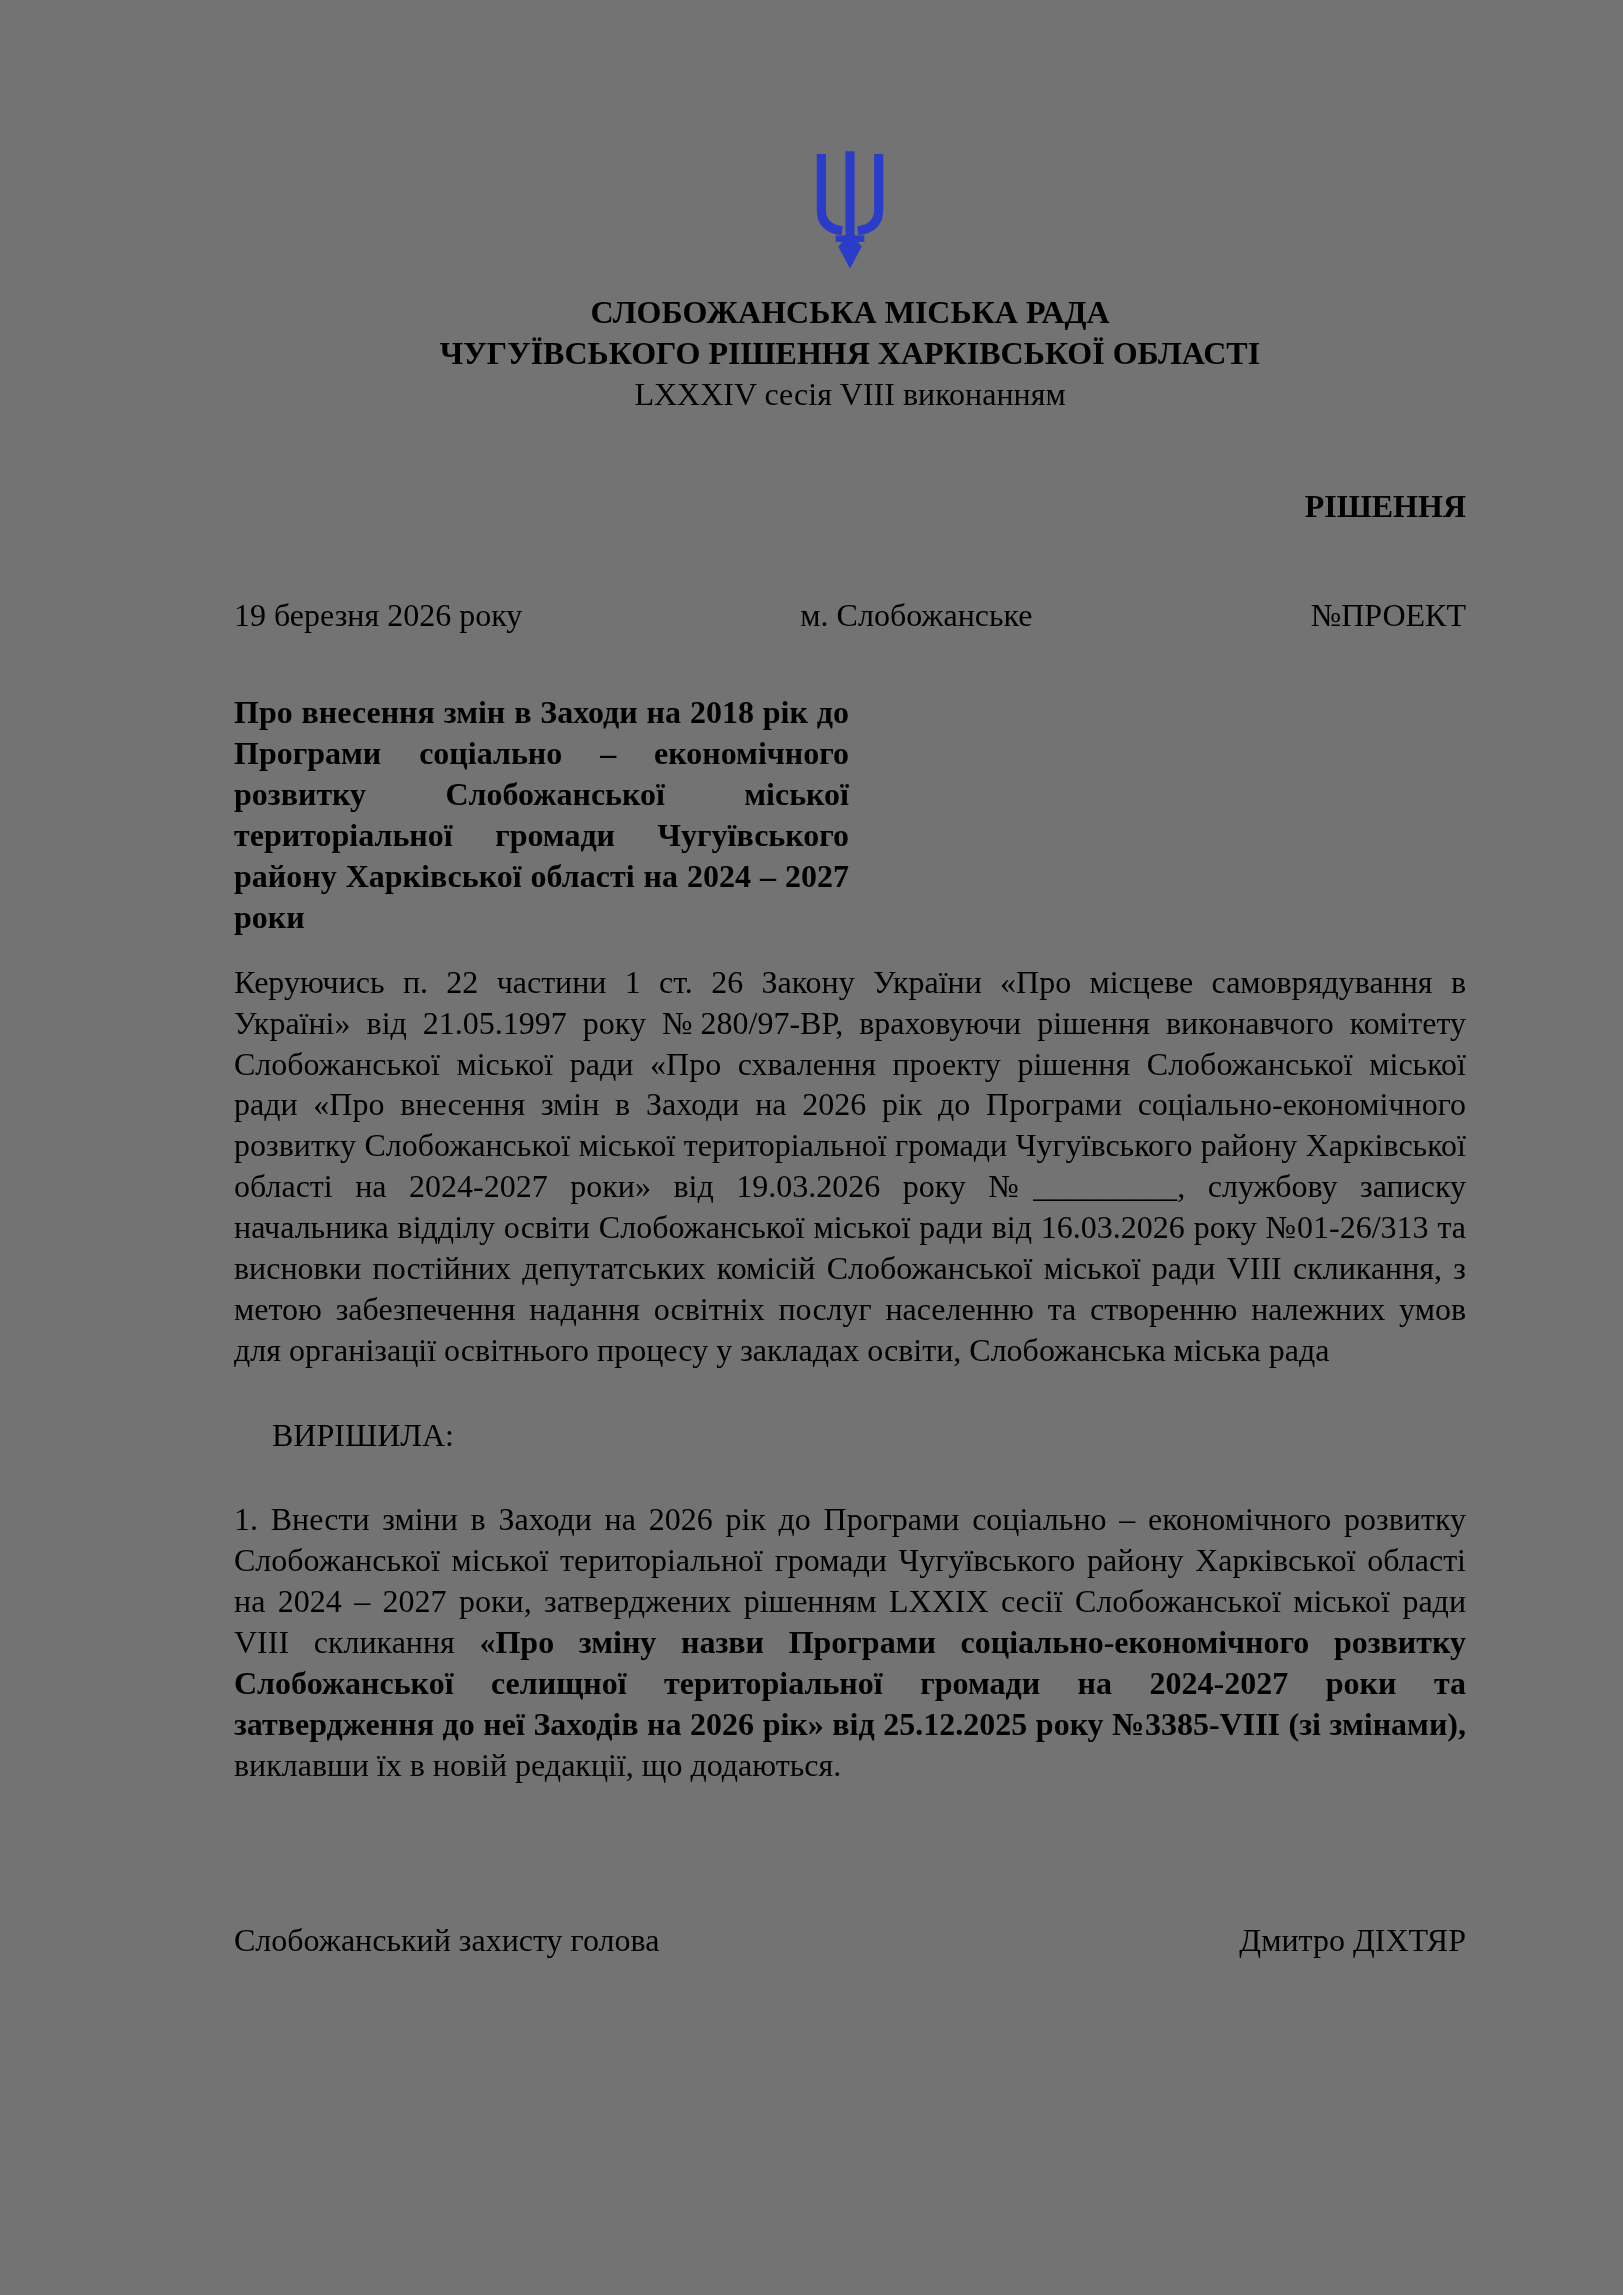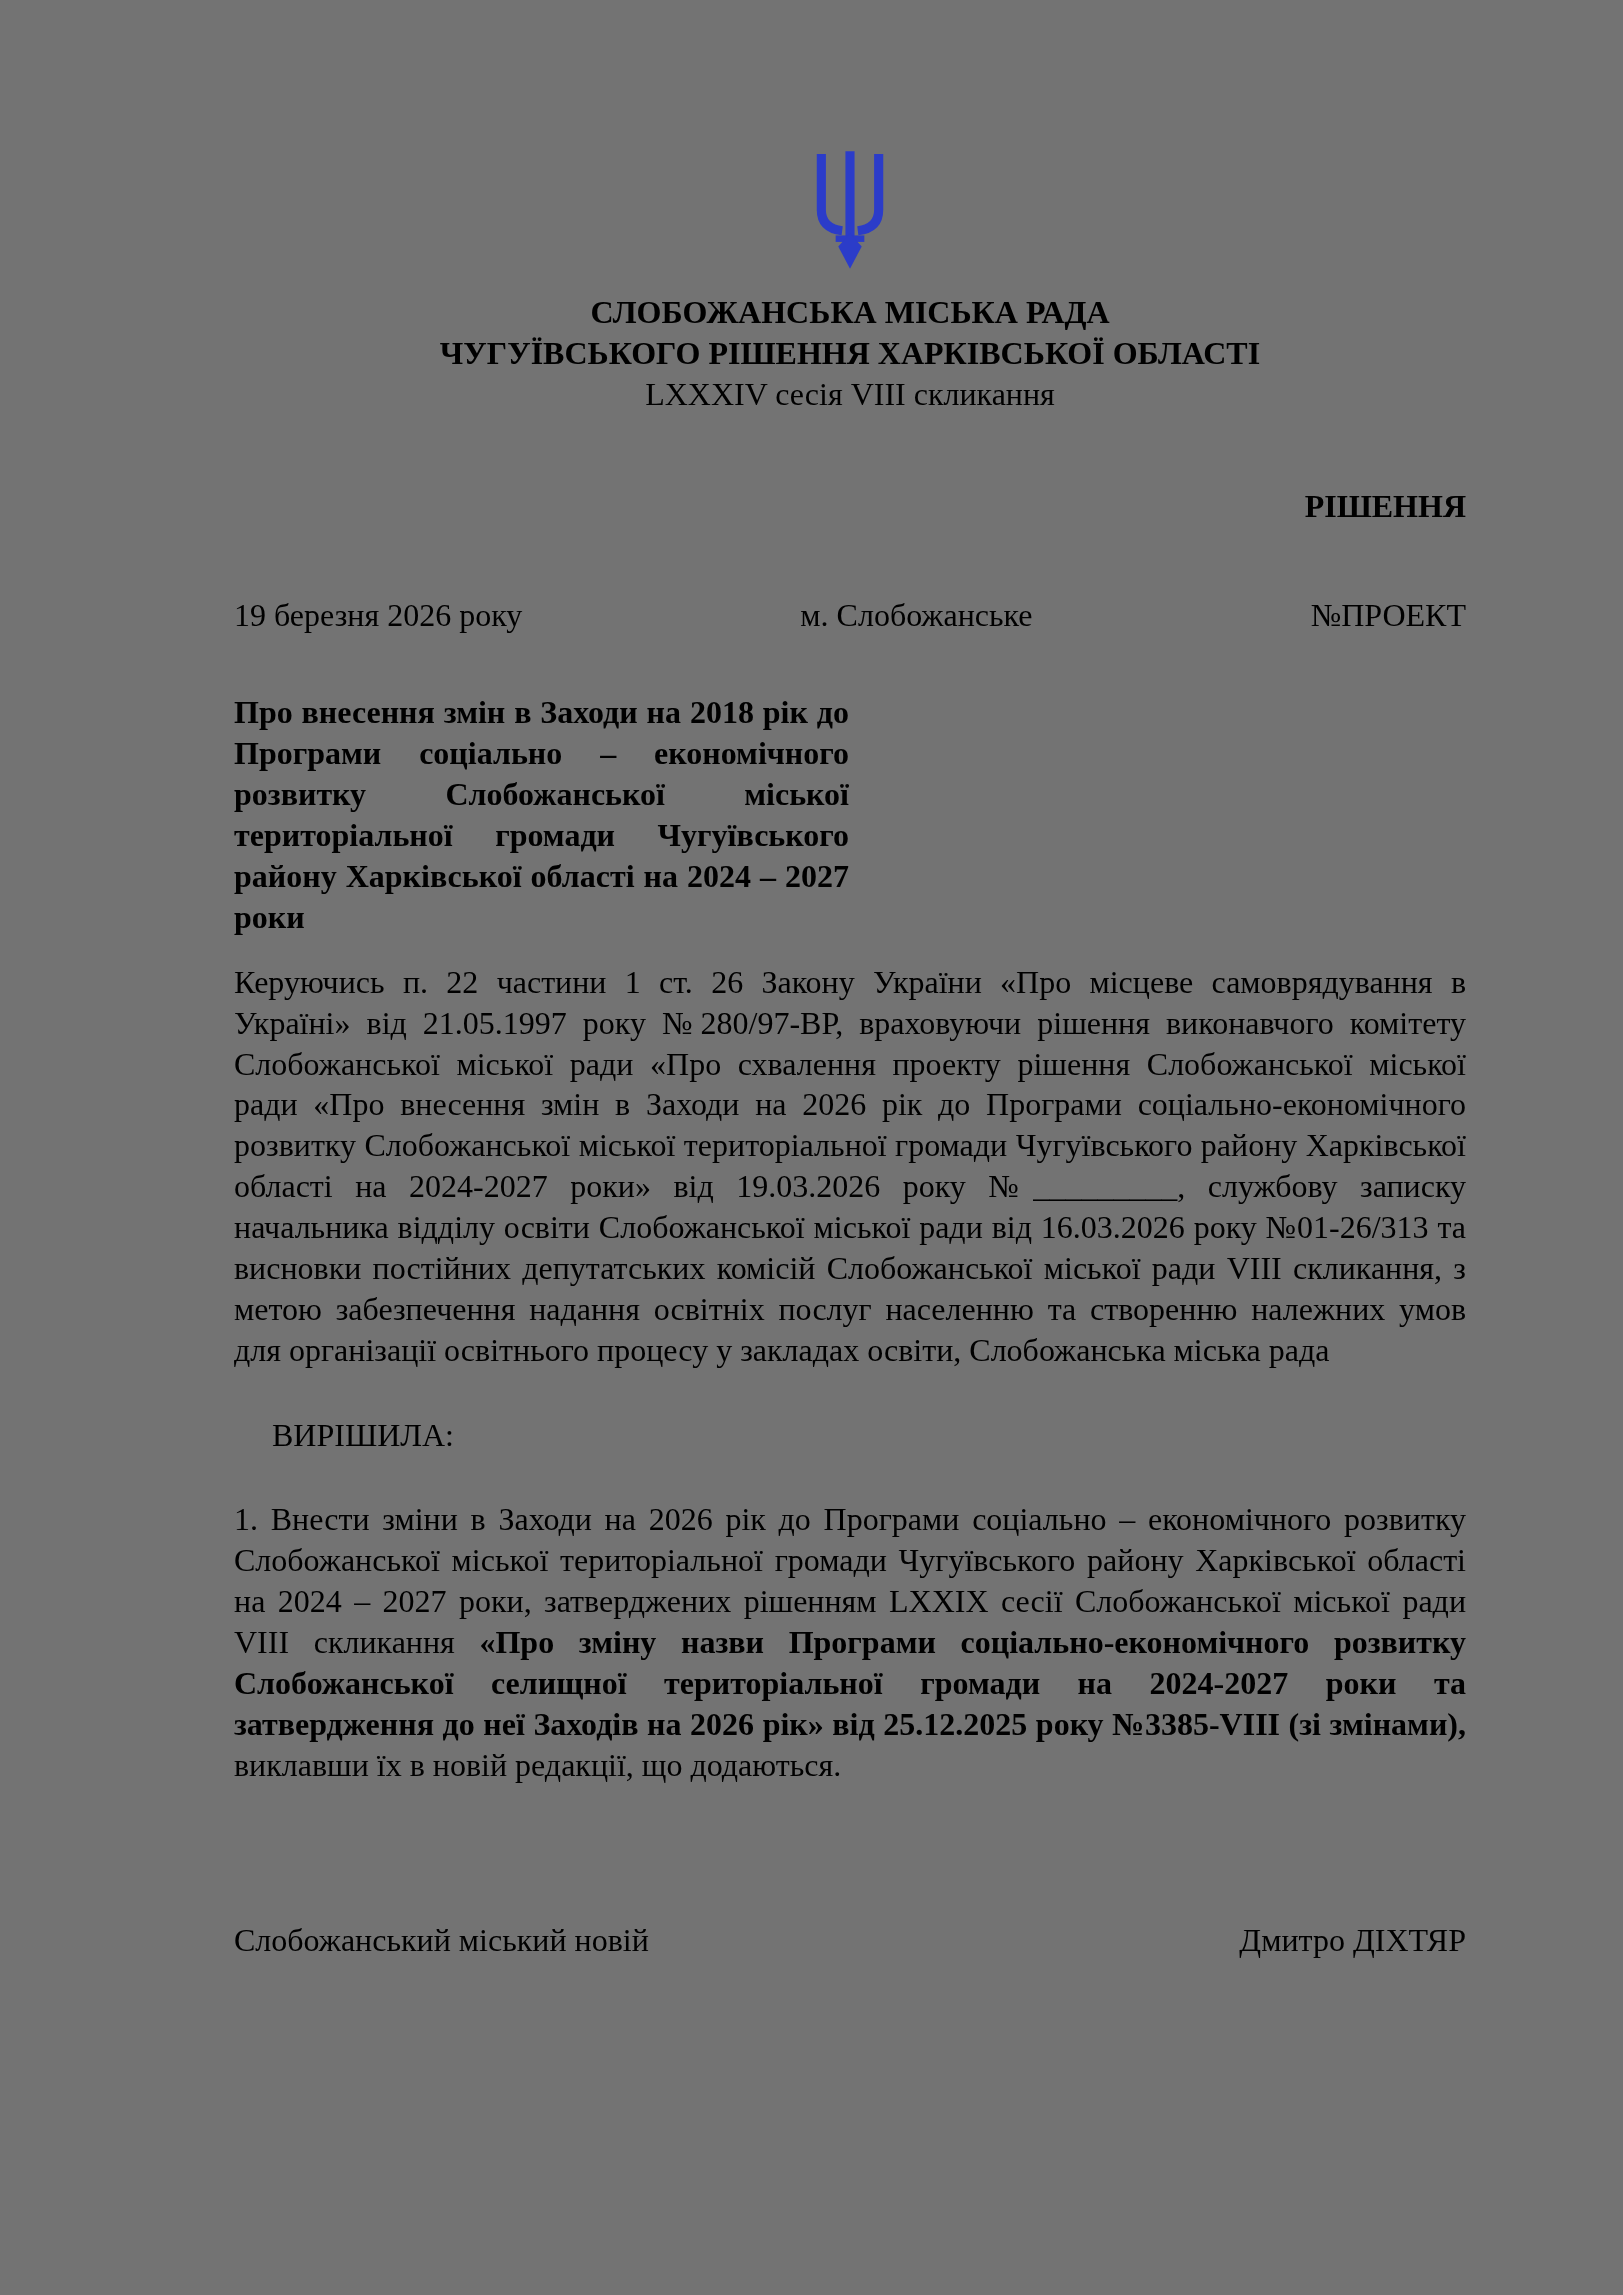--- a/index.html
+++ b/index.html
@@ -84,21 +84,21 @@
           <path d="M11 5 V48 Q11 62 27 64"></path>
           <path d="M55 5 V48 Q55 62 39 64"></path>
           <path d="M33 3 V70"></path>
           <path d="M22 70 H44" stroke-width="5"></path>
         </g>
         <path d="M33 66 L24 76 L33 93 L42 76 Z" fill="#2b3cc9"></path>
       </svg>
     </span>
     <div class="line-bold">СЛОБОЖАНСЬКА МІСЬКА РАДА</div>
     <div class="line-bold">ЧУГУЇВСЬКОГО РІШЕННЯ ХАРКІВСЬКОЇ ОБЛАСТІ</div>
-    <div>LXXXIV сесія VIII скликання</div>
+    <div>LXXXIV сесія VIII виконанням</div>
   </div>
 
   <div class="doc-type">РІШЕННЯ</div>
 
   <div class="meta-row">
     <span>19 березня 2026 року</span>
     <span>м. Слобожанське</span>
     <span>№ПРОЕКТ</span>
   </div>
 
@@ -106,18 +106,18 @@
 
   <p class="preamble">Керуючись п. 22 частини 1 ст. 26 Закону України «Про місцеве самоврядування в Україні» від 21.05.1997 року №280/97-ВР, враховуючи рішення виконавчого комітету Слобожанської міської ради «Про схвалення проекту рішення Слобожанської міської ради «Про внесення змін в Заходи на 2026 рік до Програми соціально-економічного розвитку Слобожанської міської територіальної громади Чугуївського району Харківської області на 2024-2027 роки» від 19.03.2026 року №_________, службову записку начальника відділу освіти Слобожанської міської ради від 16.03.2026 року №01-26/313 та висновки постійних депутатських комісій Слобожанської міської ради VIII скликання, з метою забезпечення надання освітніх послуг населенню та створенню належних умов для організації освітнього процесу у закладах освіти, Слобожанська міська рада</p>
 
   <div class="resolved">ВИРІШИЛА:</div>
 
   <div class="items">
     <p><span>1. Внести зміни в Заходи на 2026 рік до Програми соціально – економічного розвитку Слобожанської міської територіальної громади Чугуївського району Харківської області на 2024 – 2027 роки, затверджених рішенням LXXIX сесії Слобожанської міської ради VIII скликання </span><span class="b">«Про зміну назви Програми соціально-економічного розвитку Слобожанської селищної територіальної громади на 2024-2027 роки та затвердження до неї Заходів на 2026 рік» від 25.12.2025 року №3385-VIII (зі змінами),</span><span> виклавши їх в новій редакції, що додаються.</span></p>
   </div>
 
   <div class="signature-row">
-    <span>Слобожанський міський новій</span>
+    <span>Слобожанський захисту голова</span>
     <span>Дмитро ДІХТЯР</span>
   </div>
 
 </div>
 
 
 </body></html>

